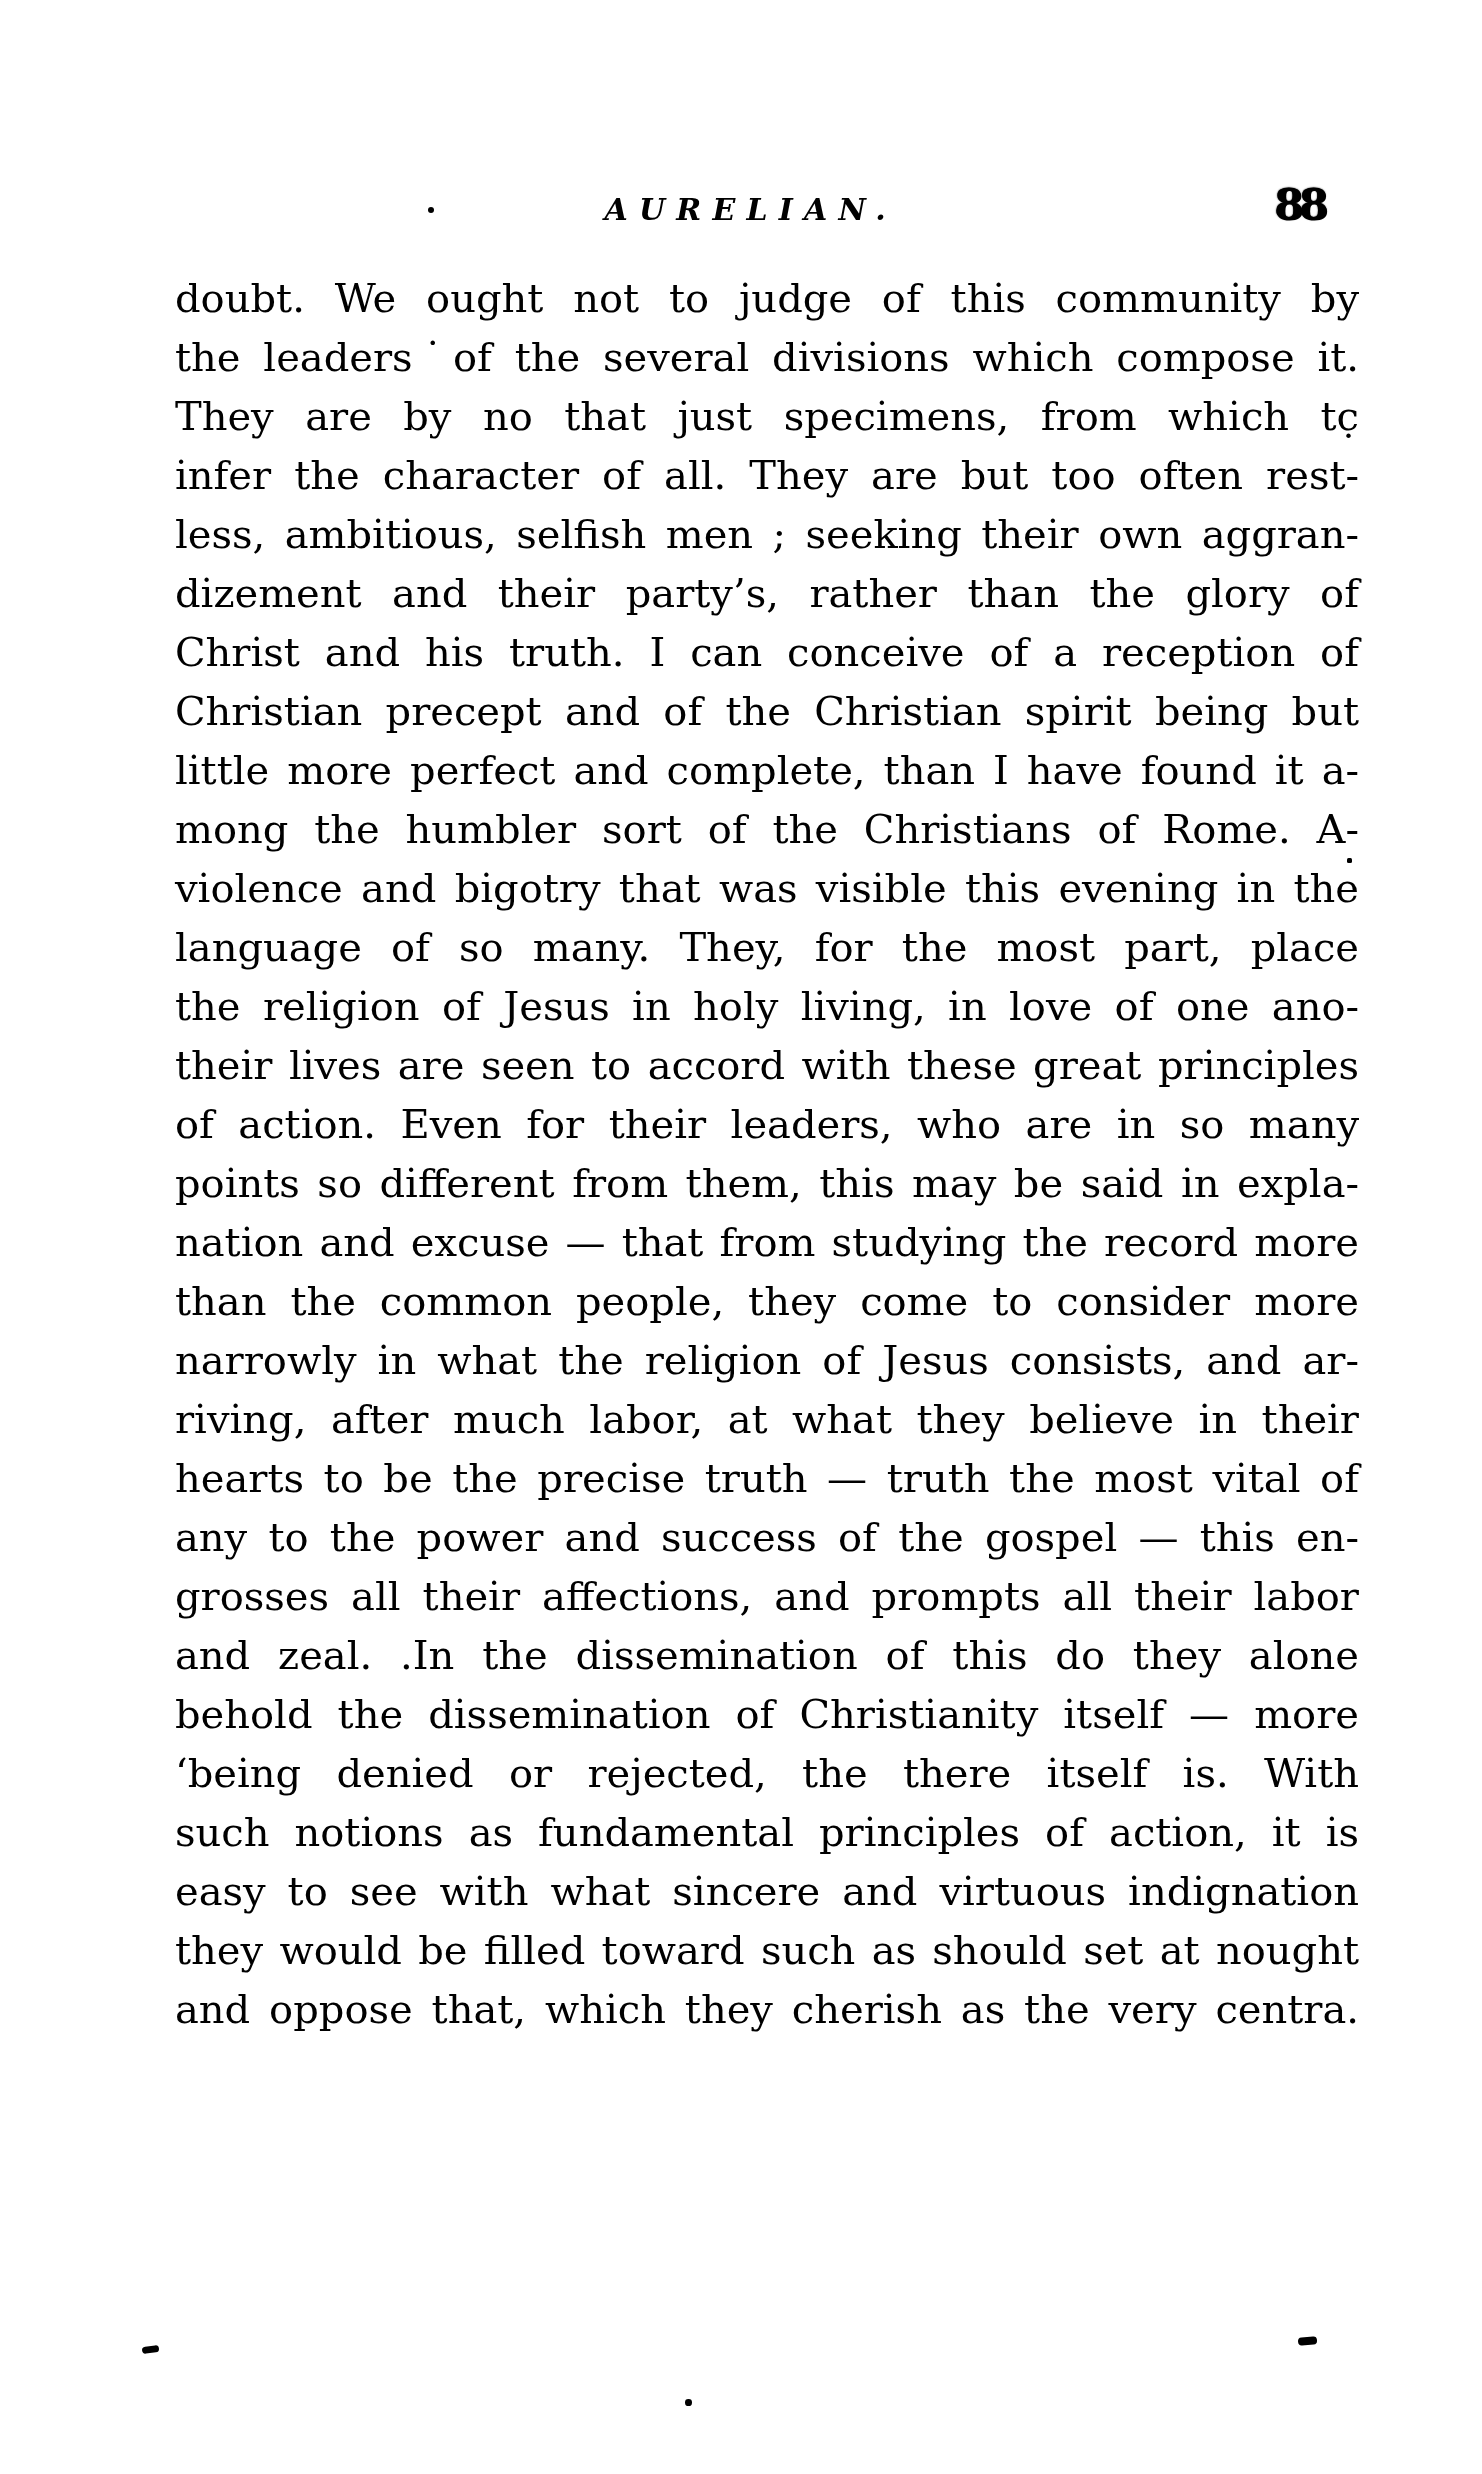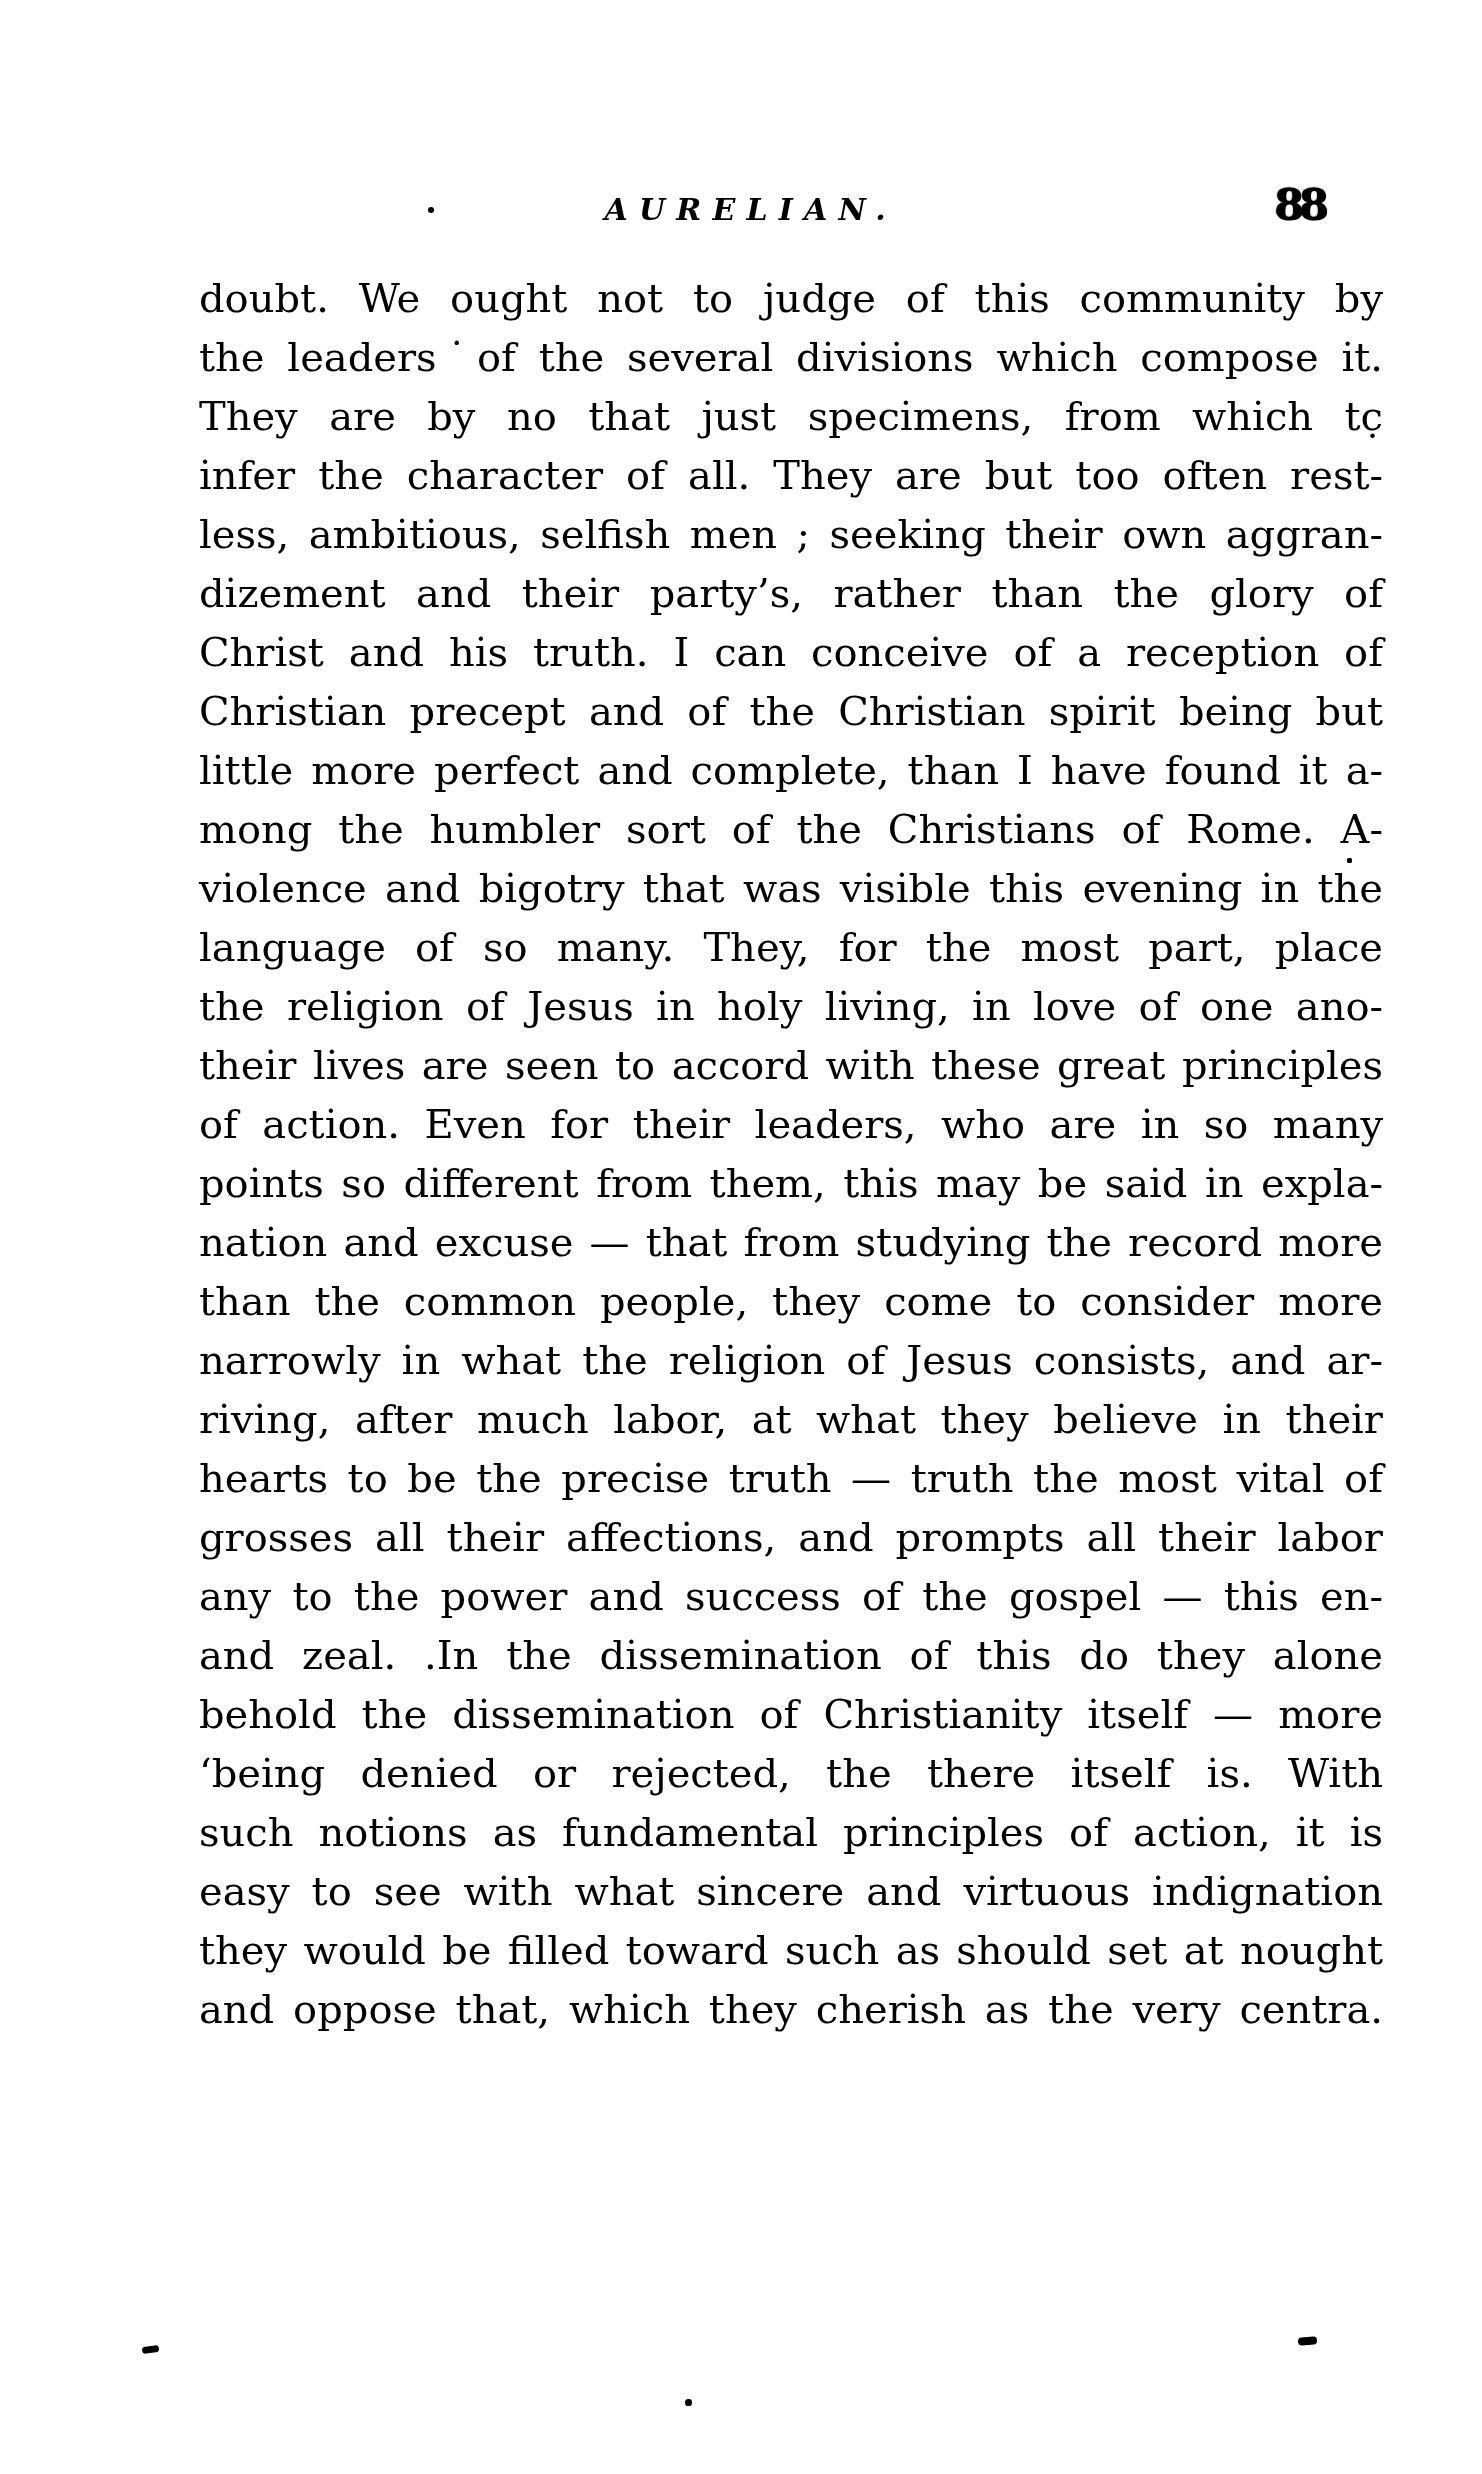--- a/index.html
+++ b/index.html
@@ -38,21 +38,20 @@
     letter-spacing: -5.2px;
     text-shadow: 0 0 1.5px #000, 0.7px 0.7px 0 #000;
     text-align: right;
   }
   
   .text-block {
     position: absolute;
     top: 269px;
     left: 175px;
     width: 1184px;
-    margin-left: 24px;
   }
   .line {
     height: 59px;
     line-height: 59px;
     font-size: 40px;
     text-align: justify;
     text-align-last: justify;
     text-justify: inter-word;
     white-space: nowrap;
     overflow: visible;
@@ -92,22 +91,22 @@
       <div class="line">language of so many. They, for the most part, place</div>
       <div class="line">the religion of Jesus in holy living, in love of one ano-</div>
       <div class="line">their lives are seen to accord with these great principles</div>
       <div class="line">of action. Even for their leaders, who are in so many</div>
       <div class="line">points so different from them, this may be said in expla-</div>
       <div class="line">nation and excuse — that from studying the record more</div>
       <div class="line">than the common people, they come to consider more</div>
       <div class="line">narrowly in what the religion of Jesus consists, and ar-</div>
       <div class="line">riving, after much labor, at what they believe in their</div>
       <div class="line">hearts to be the precise truth — truth the most vital of</div>
+      <div class="line">any to the power and success of the gospel — this en-</div>
       <div class="line">grosses all their affections, and prompts all their labor</div>
-      <div class="line">any to the power and success of the gospel — this en-</div>
       <div class="line">and zeal. .In the dissemination of this do they alone</div>
       <div class="line">behold the dissemination of Christianity itself — more</div>
       <div class="line">‘being denied or rejected, the there itself is. With</div>
       <div class="line">such notions as fundamental principles of action, it is</div>
       <div class="line">easy to see with what sincere and virtuous indignation</div>
       <div class="line">they would be filled toward such as should set at nought</div>
       <div class="line">and oppose that, which they cherish as the very centra.</div>
     </div>
 
   <div class="speck speck-header-dot"></div>

